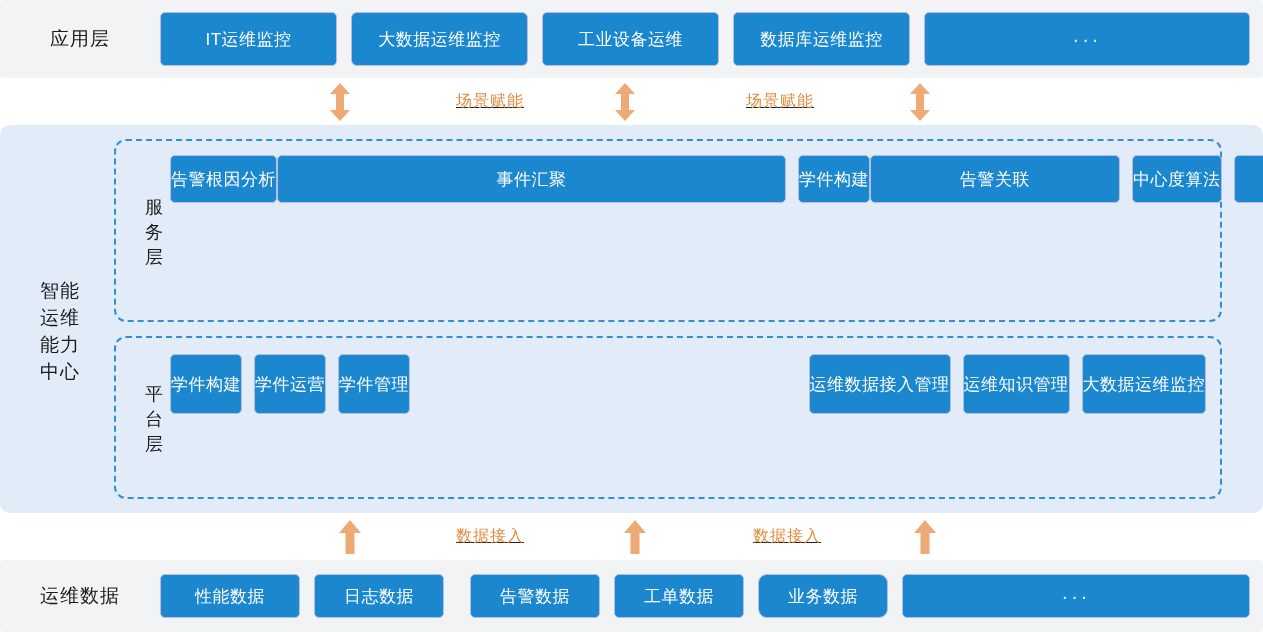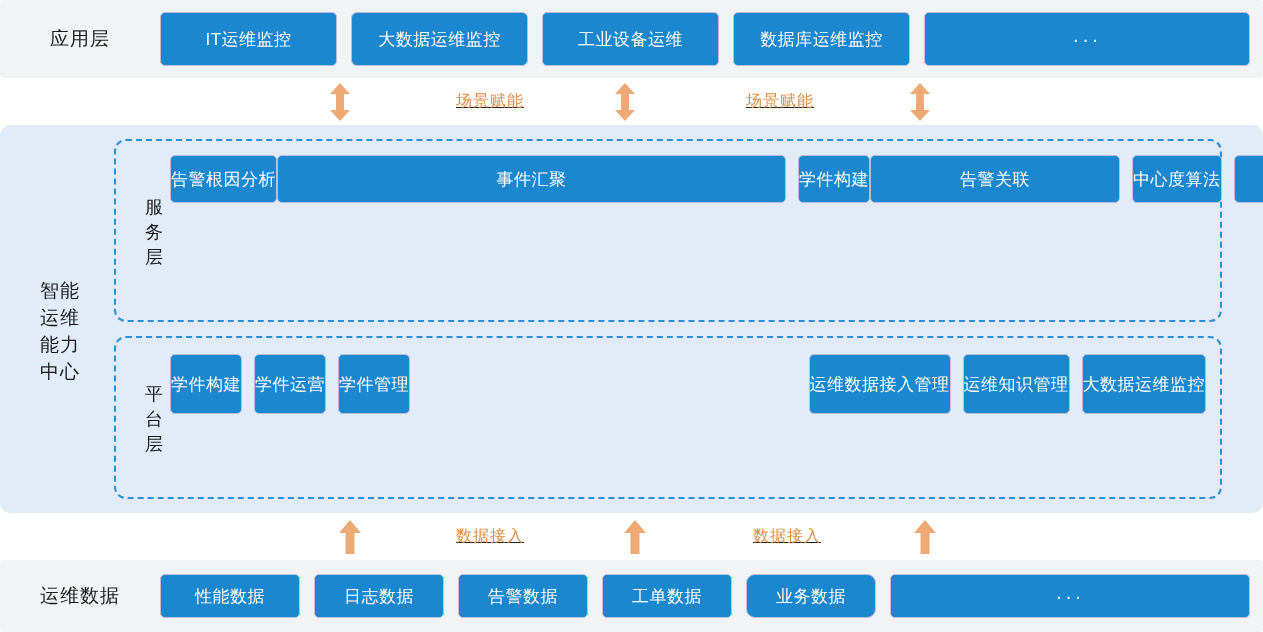--- a/index.html
+++ b/index.html
@@ -72,21 +72,21 @@
   .w-itops      { flex: 0 0 177px; }
   .w-bigdata    { flex: 0 0 177px; border-radius: 6px; }
   .w-network    { flex: 0 0 177px; }
   .w-database   { flex: 0 0 177px; }
   .w-industrial { flex: 0 0 177px; }
   .w-more-app   { flex: 1 1 auto; }
 
   
   .w-d1 { flex: 0 0 140px; }
   .w-d2 { flex: 0 0 130px; }
-  .w-d3 { flex: 0 0 130px; }
+  .w-d3 { flex: 0 0 130px; margin-left: 12px; }
   .w-d4 { flex: 0 0 130px; }
   .w-d5 { flex: 0 0 130px; border-radius: 9px; }
   .w-d6 { flex: 0 0 130px; }
   .w-d7 { flex: 1 1 auto; }
 
   
   .connector-row {
     position: absolute;
     left: 0;
     width: 1263px;

